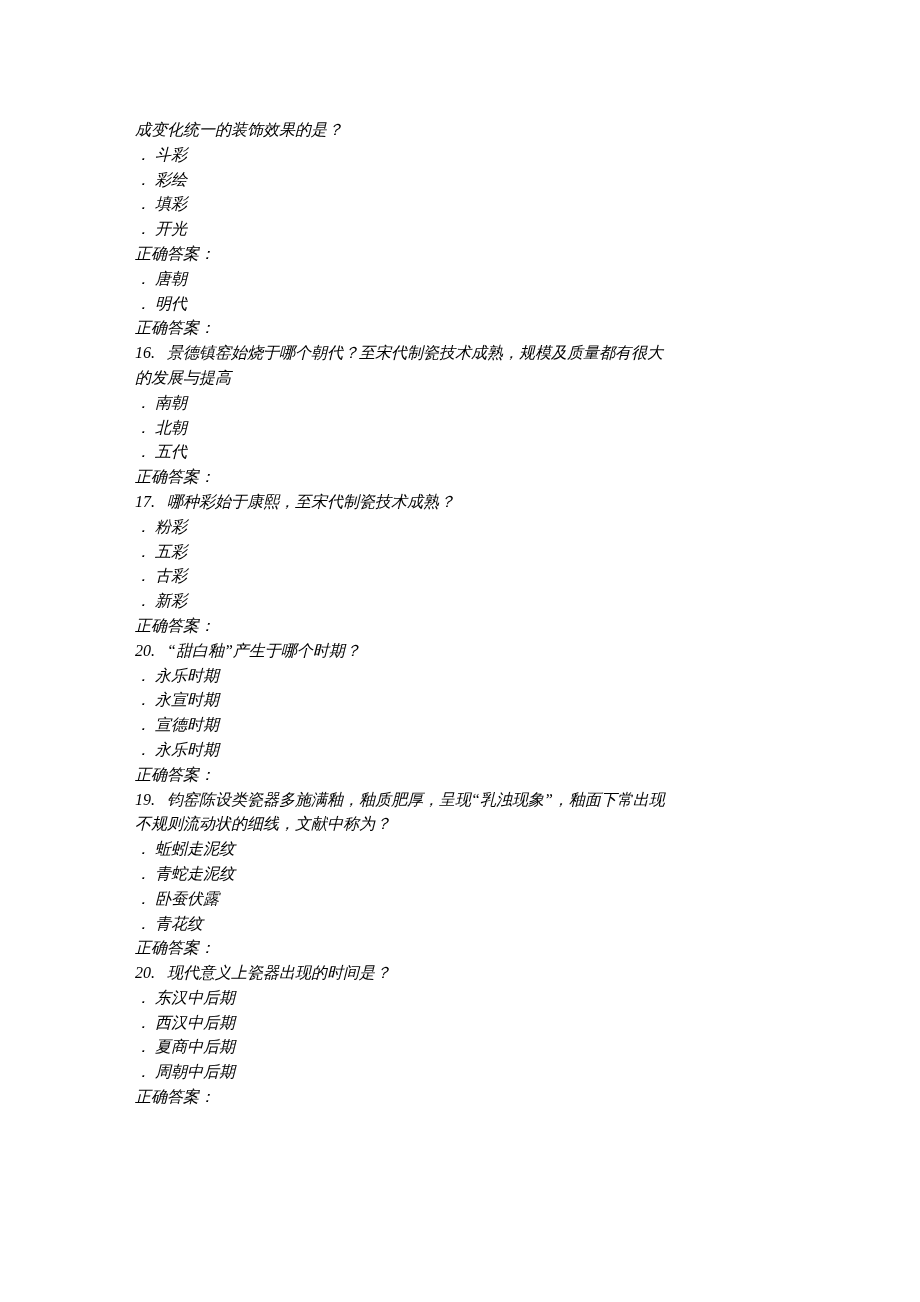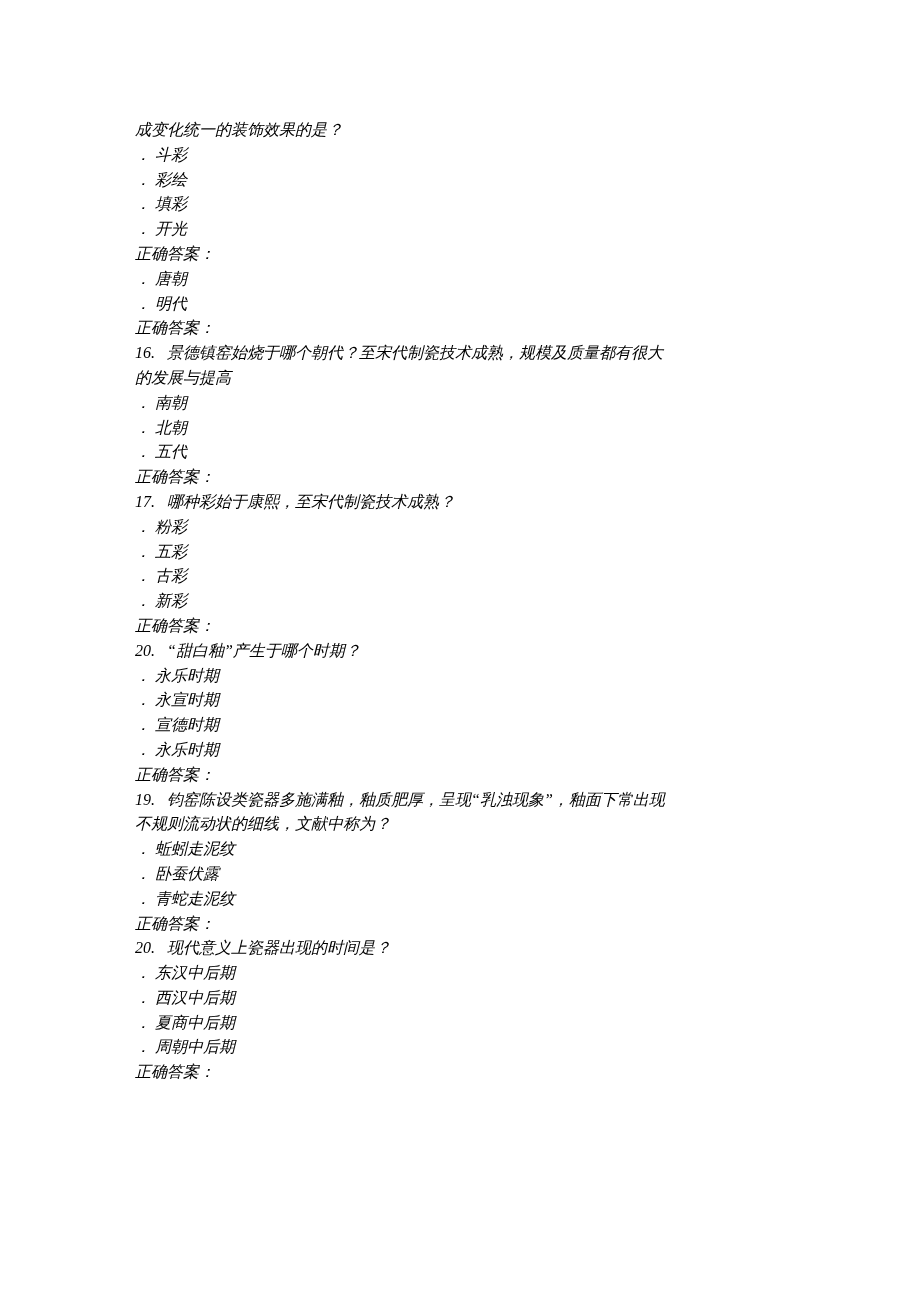--- a/index.html
+++ b/index.html
@@ -51,22 +51,23 @@
     <div class="line"><span>．</span> <span>新彩</span></div>
     <div class="line">正确答案：</div>
     <div class="q-line"><span>20.</span>   <span>“甜白釉”产生于哪个时期？</span></div>
     <div class="line"><span>．</span> <span>永乐时期</span></div>
     <div class="line"><span>．</span> <span>永宣时期</span></div>
     <div class="line"><span>．</span> <span>宣德时期</span></div>
     <div class="line"><span>．</span> <span>永乐时期</span></div>
     <div class="line">正确答案：</div>
     <div class="q-line"><span>19.</span>   <span>钧窑陈设类瓷器多施满釉，釉质肥厚，呈现“乳浊现象”，釉面下常出现不规则流动状的细线，文献中称为？</span></div>
     <div class="line"><span>．</span> <span>蚯蚓走泥纹</span></div>
+    <div class="line"><span>．</span> <span>青蛇走泥纹</span></div>
     <div class="line"><span>．</span> <span>卧蚕伏露</span></div>
-    <div class="line"><span>．</span> <span>青蛇走泥纹</span></div>
+    <div class="line"><span>．</span> <span>青花纹</span></div>
     <div class="line">正确答案：</div>
     <div class="q-line"><span>20.</span>   <span>现代意义上瓷器出现的时间是？</span></div>
     <div class="line"><span>．</span> <span>东汉中后期</span></div>
     <div class="line"><span>．</span> <span>西汉中后期</span></div>
     <div class="line"><span>．</span> <span>夏商中后期</span></div>
     <div class="line"><span>．</span> <span>周朝中后期</span></div>
     <div class="line">正确答案：</div>
   </div>
 
 </body></html>

